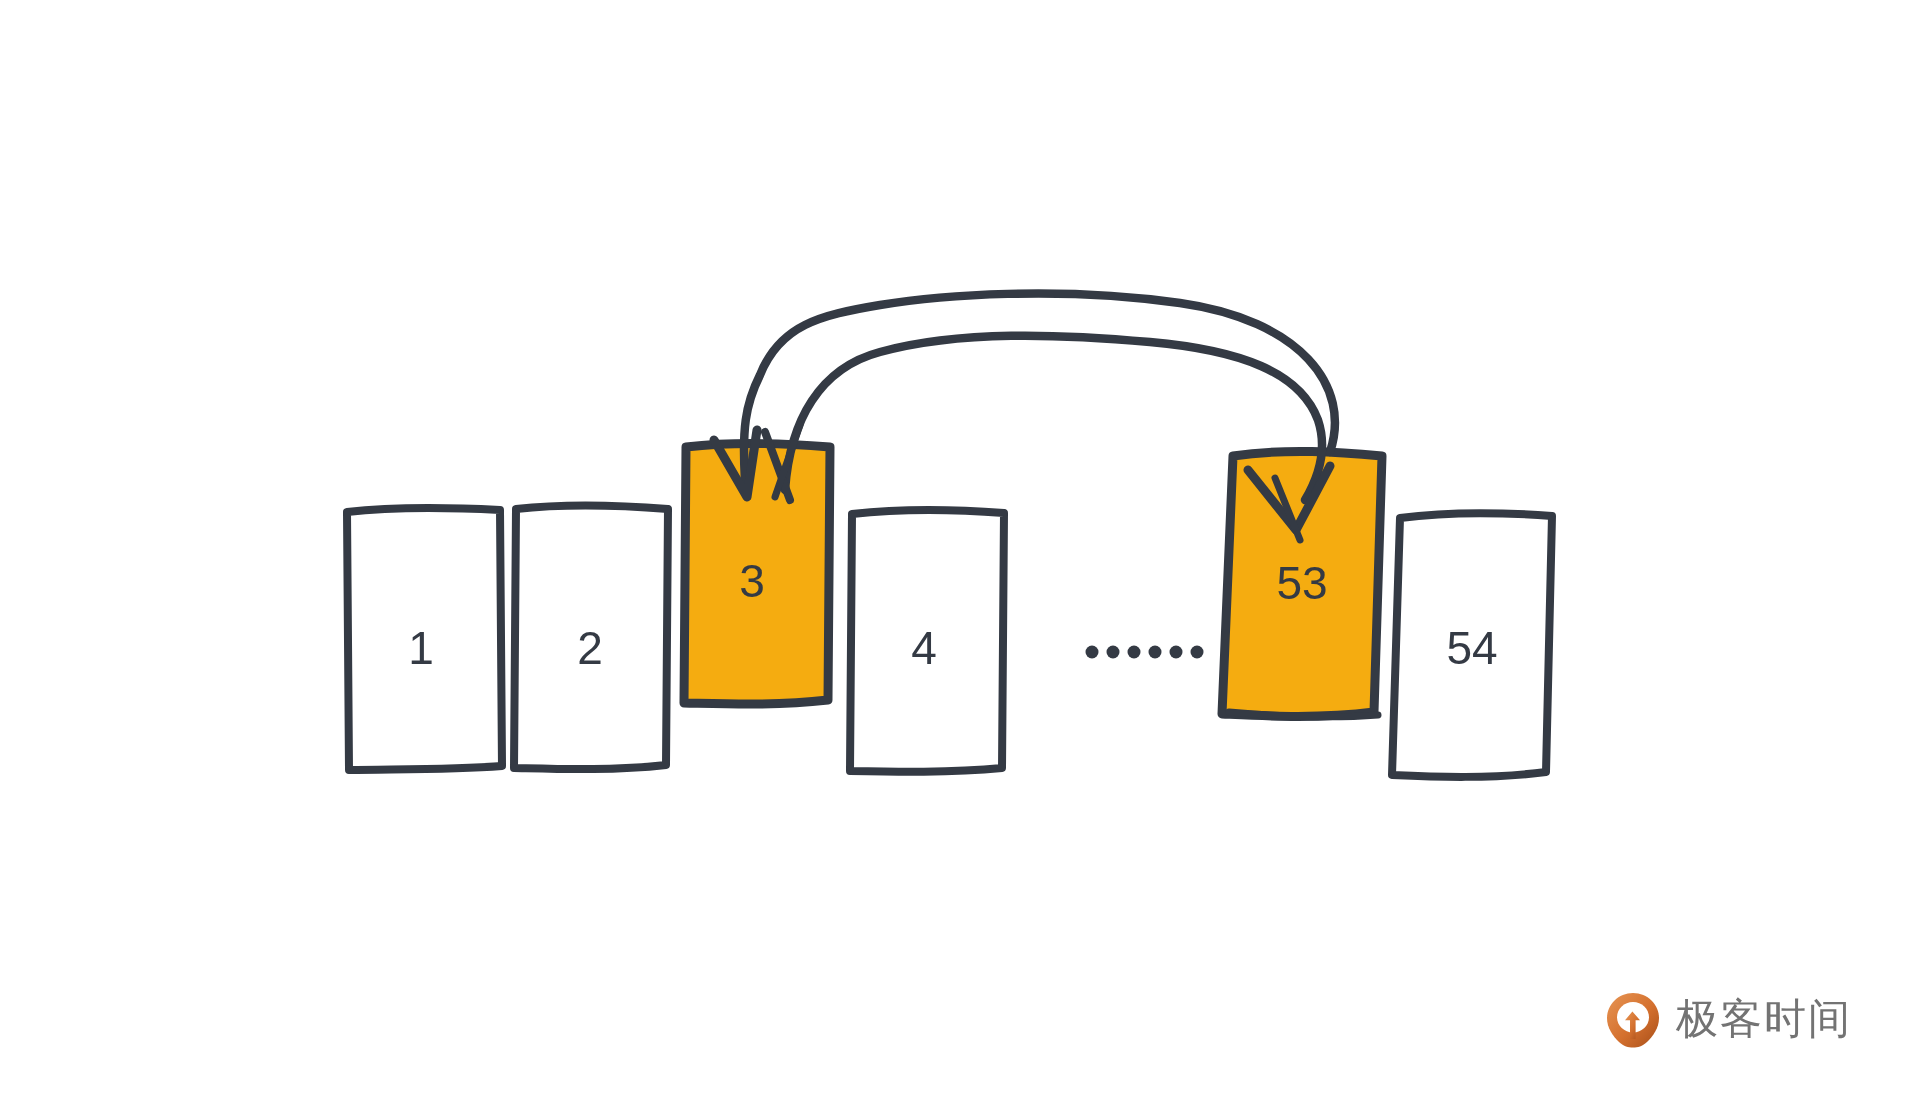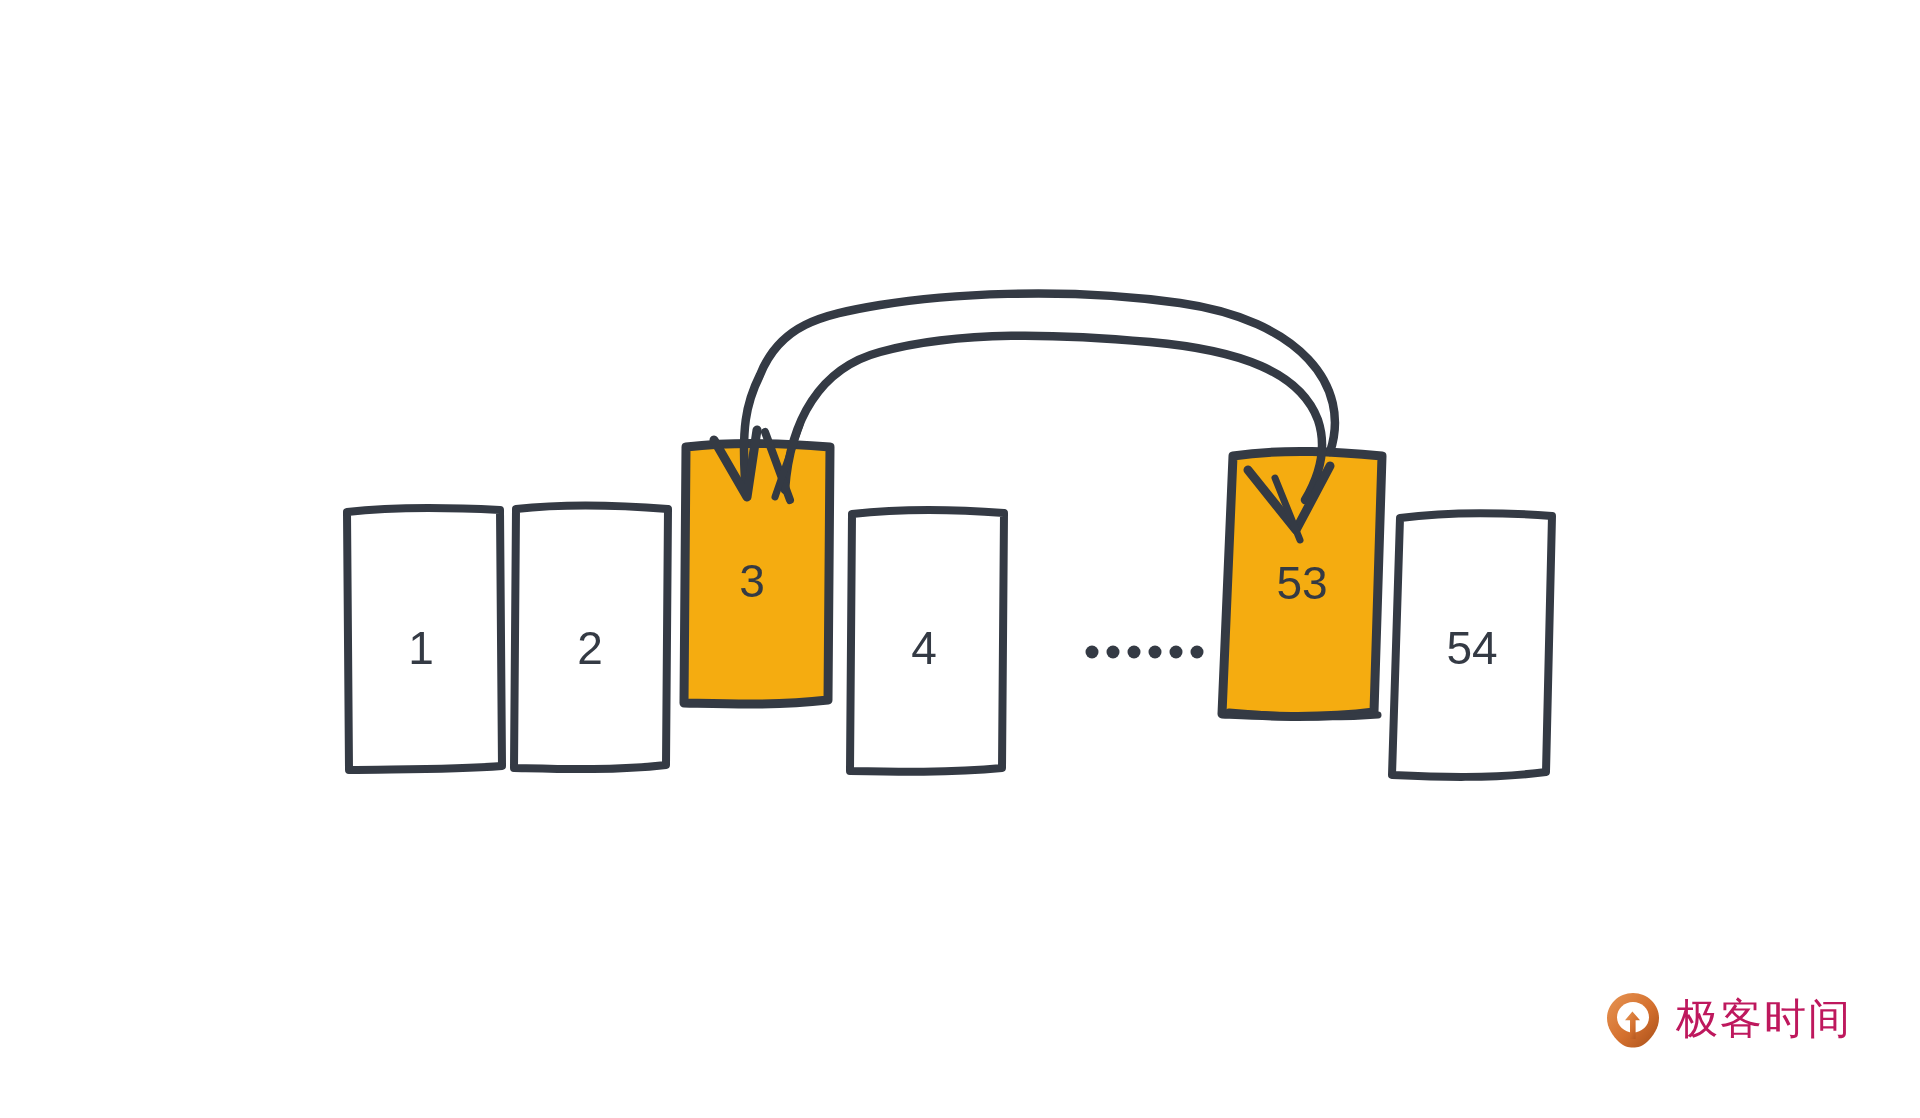--- a/index.html
+++ b/index.html
@@ -46,21 +46,21 @@
   }
   .logo-mark {
     width: 58px;
     height: 58px;
     position: relative;
     flex: 0 0 auto;
   }
   .logo-text {
     font-family: "Liberation Sans", sans-serif;
     font-size: 42px;
-    color: #be185d;
+    color: #737373;
     letter-spacing: 2px;
     line-height: 1;
     white-space: nowrap;
     font-weight: 500;
   }
 </style>
 </head>
 <body>
 
 <div id="stage">

